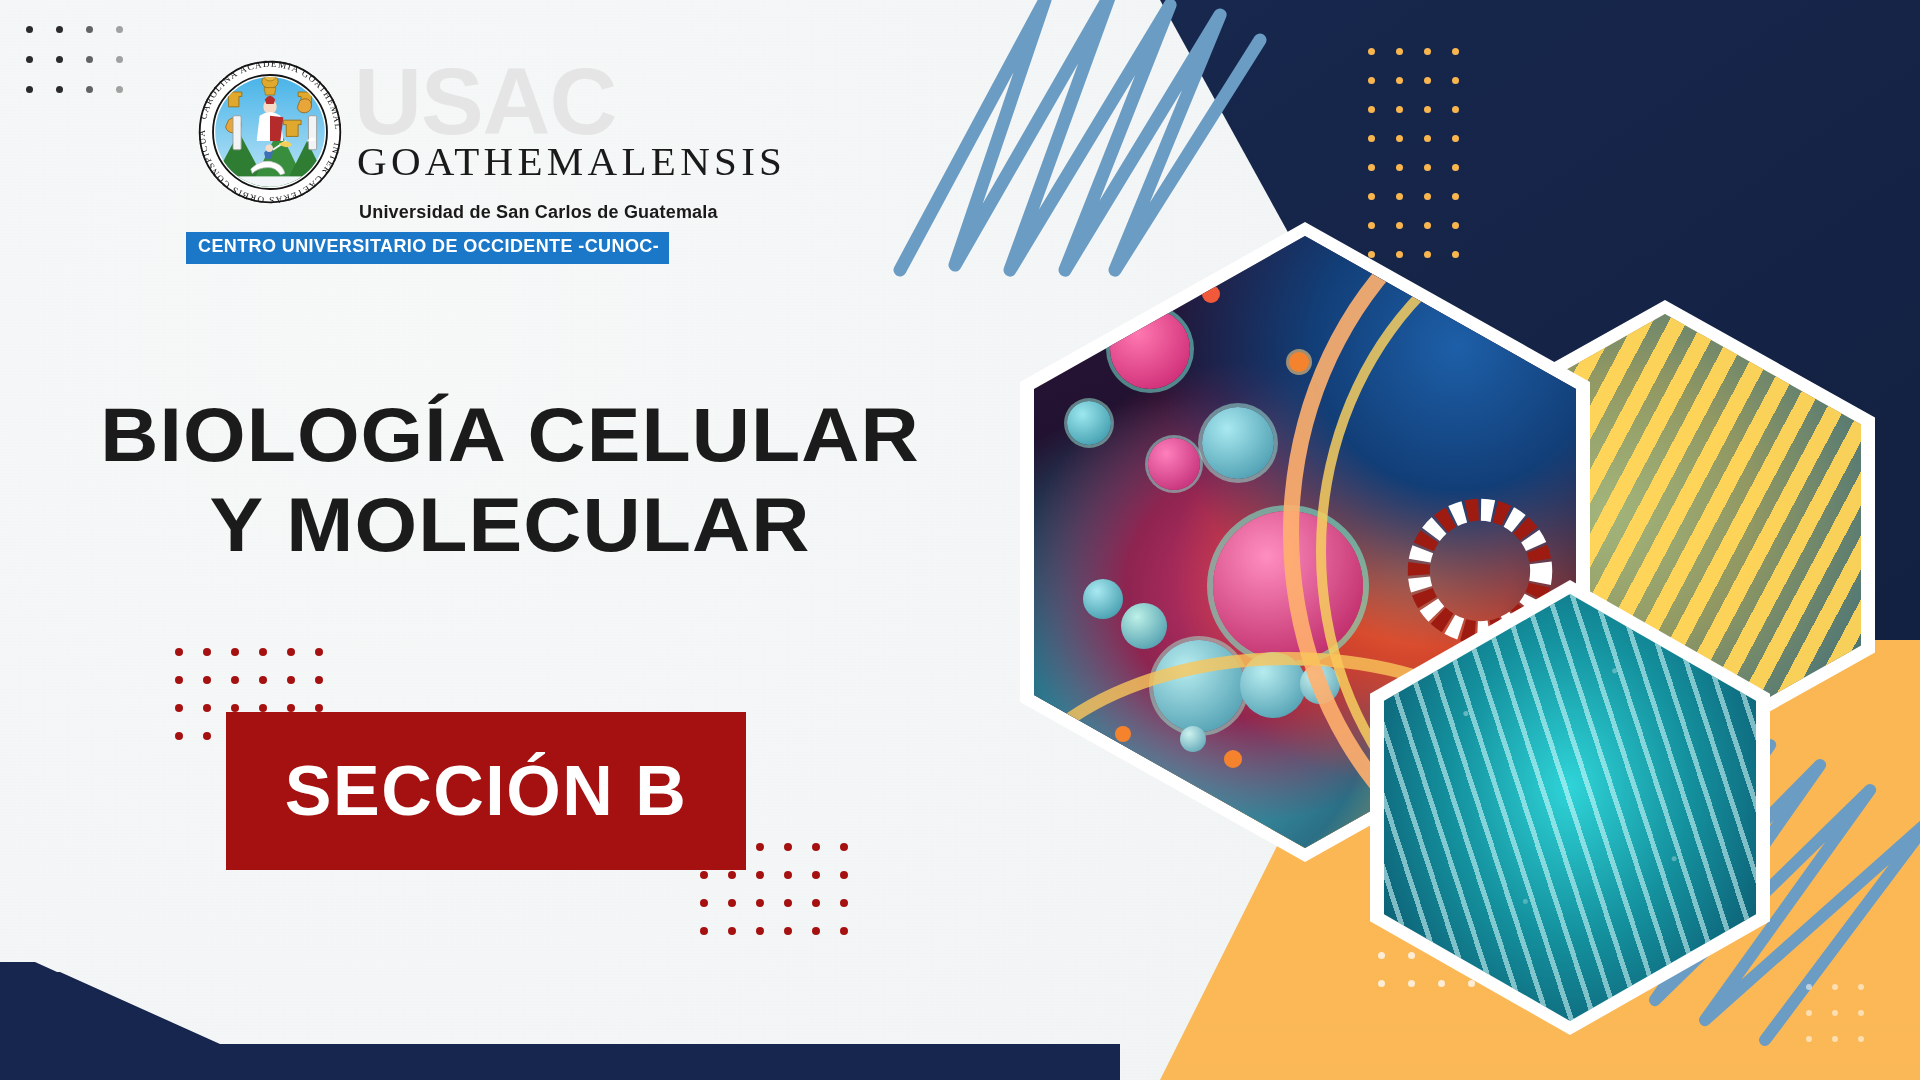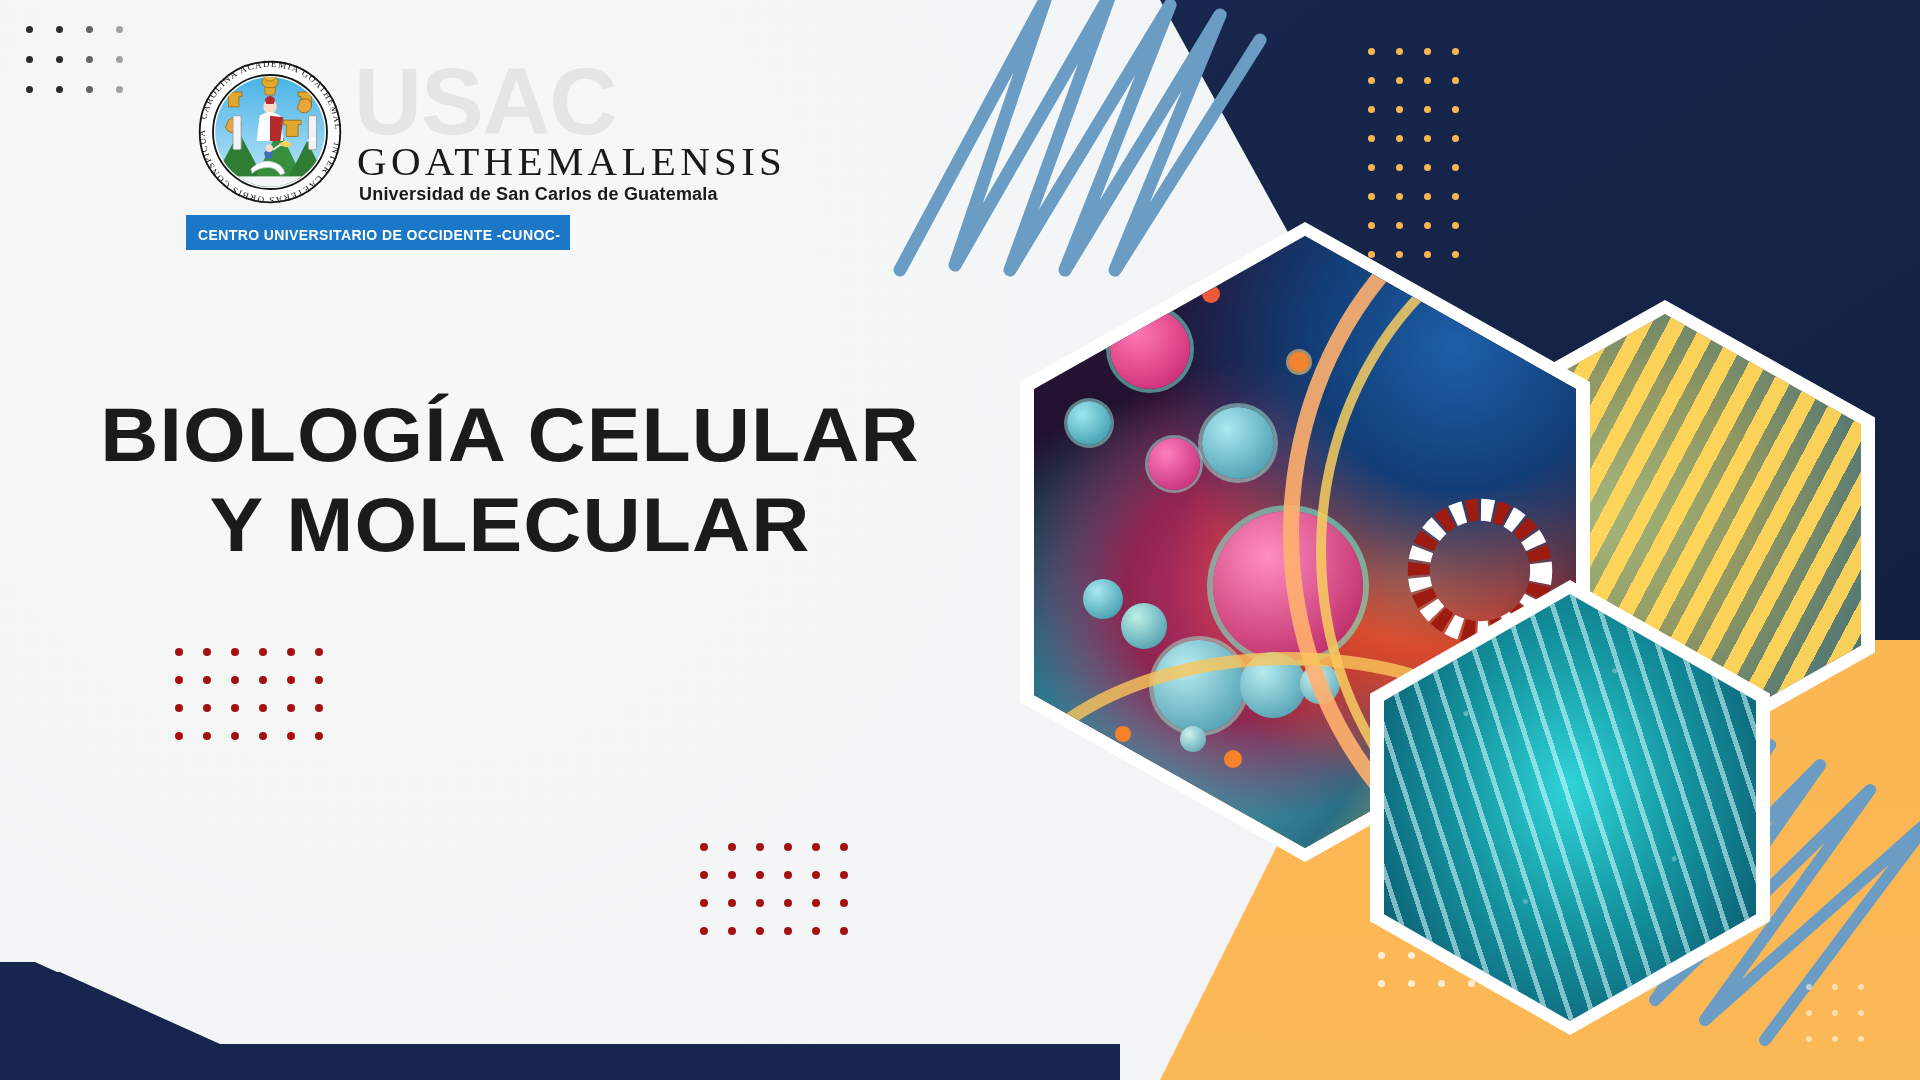--- a/index.html
+++ b/index.html
@@ -106,31 +106,31 @@
     margin-top: -2px;
     padding-left: 3px;
   }
   .universidad {
     font-family: "Liberation Sans", sans-serif;
     font-size: 18px;
     font-weight: 600;
     color: #1a1a1a;
     letter-spacing: .2px;
     padding-left: 5px;
-    margin-top: 2px;
+    margin-top: 20px;
   }
   .cunoc-bar {
     margin-top: 9px;
     margin-left: -10px;
     background: #1b78c8;
     color: #fff;
     font-weight: 700;
-    font-size: 14px;
+    font-size: 18px;
     letter-spacing: .4px;
-    padding: 12px 10px 7px 12px;
+    padding: 4px 10px 7px 12px;
     display: inline-block;
     white-space: nowrap;
     font-family: "Liberation Sans", sans-serif;
   }
 
   
   .title {
     position: absolute;
     left: 0; top: 390px;
     width: 1020px;
@@ -447,20 +447,23 @@
     </div>
 
     <div class="cunoc-bar">CENTRO UNIVERSITARIO DE OCCIDENTE -CUNOC-</div>
   </div>
 
   <div class="title">
     <span class="l1">BIOLOGÍA CELULAR</span>
     <span class="l2">Y MOLECULAR</span>
   </div>
 
+  <div class="section-badge">
+    <span>SECCIÓN B</span>
+  </div>
 
   <div class="hex hex-frame hex-dna-gold">
     <div class="hex-inner">
       <div class="dna-gold-art"></div>
     </div>
   </div>
 
   <div class="hex hex-frame hex-main">
     <div class="hex-inner">
       <div class="cell-art">

